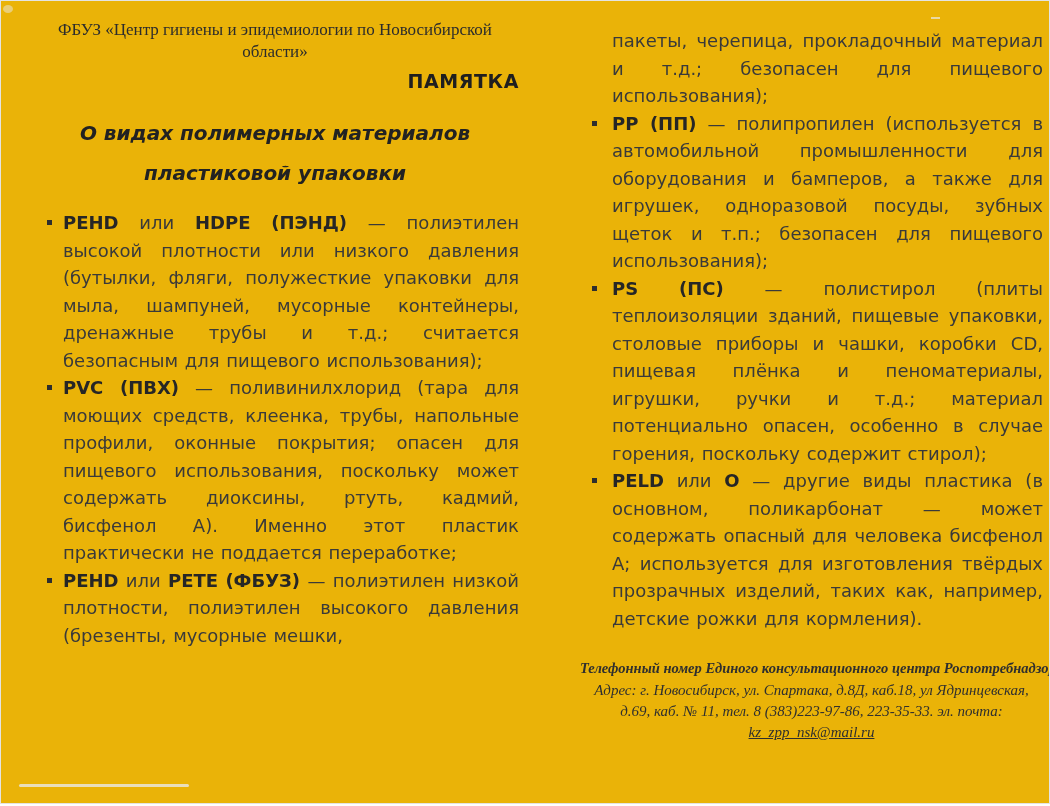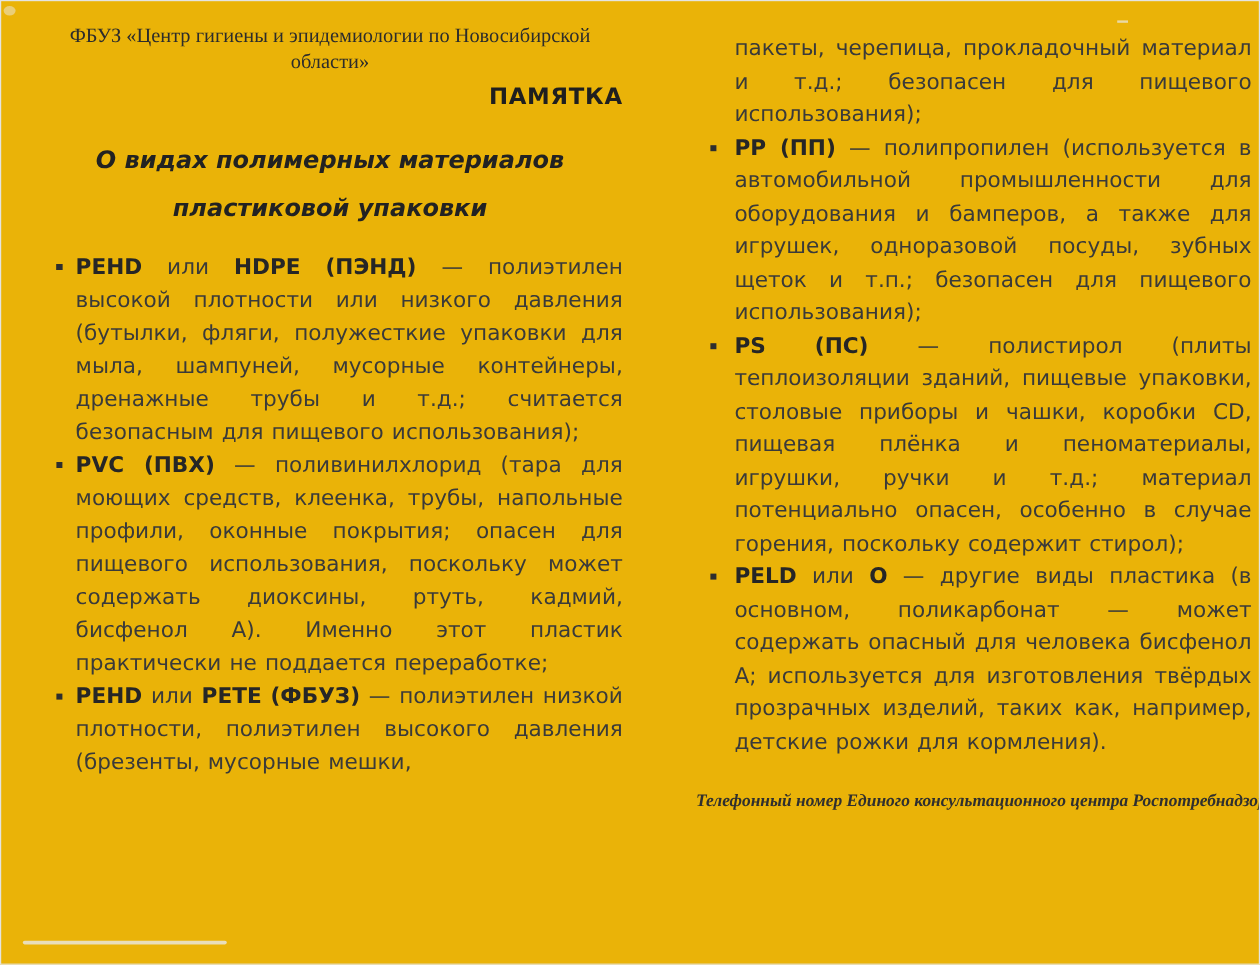--- a/index.html
+++ b/index.html
@@ -74,20 +74,21 @@
 
   <div class="col col2">
     <div class="bullet-list" id="list-col2">
         <div class="bullet-item continuation"><span><span>пакеты, черепица, прокладочный материал и т.д.; безопасен для пищевого использования);</span></span></div>
         <div class="bullet-item"><span class="marker"></span><span><span class="b">PP (ПП)</span><span> — полипропилен (используется в автомобильной промышленности для оборудования и бамперов, а также для игрушек, одноразовой посуды, зубных щеток и т.п.; безопасен для пищевого использования);</span></span></div>
         <div class="bullet-item"><span class="marker"></span><span><span class="b">PS</span><span> </span><span class="b">(ПС)</span><span> — полистирол (плиты теплоизоляции зданий, пищевые упаковки, столовые приборы и чашки, коробки CD, пищевая плёнка и пеноматериалы, игрушки, ручки и т.д.; материал потенциально опасен, особенно в случае горения, поскольку содержит стирол);</span></span></div>
         <div class="bullet-item"><span class="marker"></span><span><span class="b">PELD</span><span> или </span><span class="b">O</span><span> — другие виды пластика (в основном, поликарбонат — может содержать опасный для человека бисфенол А; используется для изготовления твёрдых прозрачных изделий, таких как, например, детские рожки для кормления).</span></span></div>
       </div>
     <div class="footer">
       <div class="footer-line-bold">Телефонный номер Единого консультационного центра Роспотребнадзора</div>
+      <div class="footer-address"><span>Адрес: г. Новосибирск, ул. Спартака, д.8Д, каб.18, ул Ядринцевская, д.69, каб. № 11, тел. 8 (383)223-97-86, 223-35-33. эл. почта: </span><span class="email">kz_zpp_nsk@mail.ru</span></div>
     </div>
   </div>
 
   <div class="artifact art-smudge-bl"></div>
   <div class="artifact art-speck-tl"></div>
   <div class="artifact art-speck-tr"></div>
 
 </div>
 
 </body></html>

